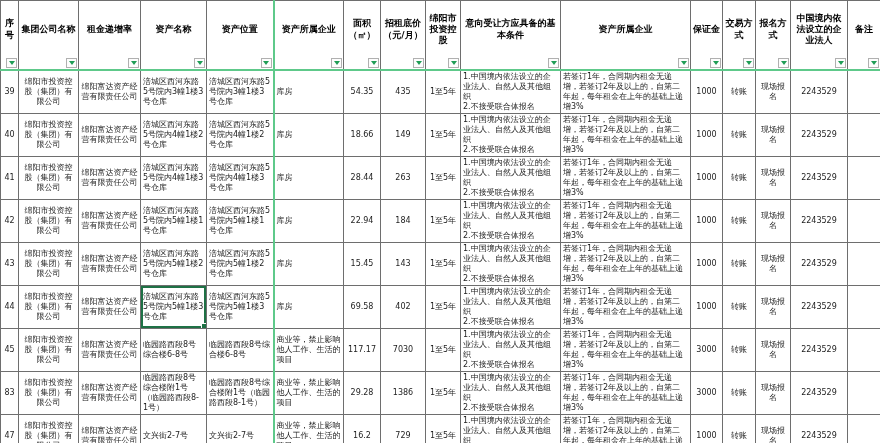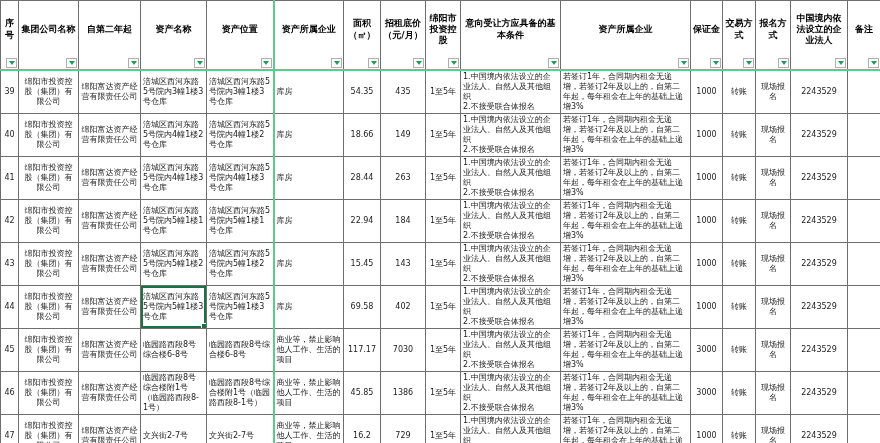--- a/index.html
+++ b/index.html
@@ -49,21 +49,21 @@
       <col style="width:33px">
     </colgroup>
     <thead>
       <tr id="head-tr">
           <th><span>序号</span><div class="filter-btn">
               <span class="tri"></span>
             </div></th>
           <th><span>集团公司名称</span><div class="filter-btn">
               <span class="tri"></span>
             </div></th>
-          <th><span>自第二年起</span><div class="filter-btn">
+          <th><span>租金递增率</span><div class="filter-btn">
               <span class="tri"></span>
             </div></th>
           <th><span>资产名称</span><div class="filter-btn">
               <span class="tri"></span>
             </div></th>
           <th><span>资产位置</span><div class="filter-btn">
               <span class="tri"></span>
             </div></th>
           <th class="pane-left"><span>资产所属企业</span><div class="filter-btn">
               <span class="tri"></span>
@@ -228,27 +228,27 @@
           <td class="al pre">1.中国境内依法设立的企业法人、自然人及其他组织
 2.不接受联合体报名</td>
           <td class="al">若签订1年，合同期内租金无递增，若签订2年及以上的，自第二年起，每年租金在上年的基础上递增3%</td>
           <td class="ac">3000</td>
           <td class="ac">转账</td>
           <td class="ac">现场报名</td>
           <td class="ac">2243529</td>
           <td class="ac"></td>
         </tr>
         <tr style="height: 42px;">
-          <td class="ac">46</td>
+          <td class="ac">83</td>
           <td class="ac">绵阳市投资控股（集团）有限公司</td>
           <td class="ac">绵阳富达资产经营有限责任公司</td>
           <td class="al">临园路西段8号综合楼附1号（临园路西段8-1号）</td>
           <td class="al">临园路西段8号综合楼附1号（临园路西段8-1号）</td>
           <td class="al pane-left">商业等，禁止影响他人工作、生活的项目</td>
-          <td class="ac">45.85</td>
+          <td class="ac">29.28</td>
           <td class="ac">1386</td>
           <td class="ac">1至5年</td>
           <td class="al pre">1.中国境内依法设立的企业法人、自然人及其他组织
 2.不接受联合体报名</td>
           <td class="al">若签订1年，合同期内租金无递增，若签订2年及以上的，自第二年起，每年租金在上年的基础上递增3%</td>
           <td class="ac">3000</td>
           <td class="ac">转账</td>
           <td class="ac">现场报名</td>
           <td class="ac">2243529</td>
           <td class="ac"></td>

